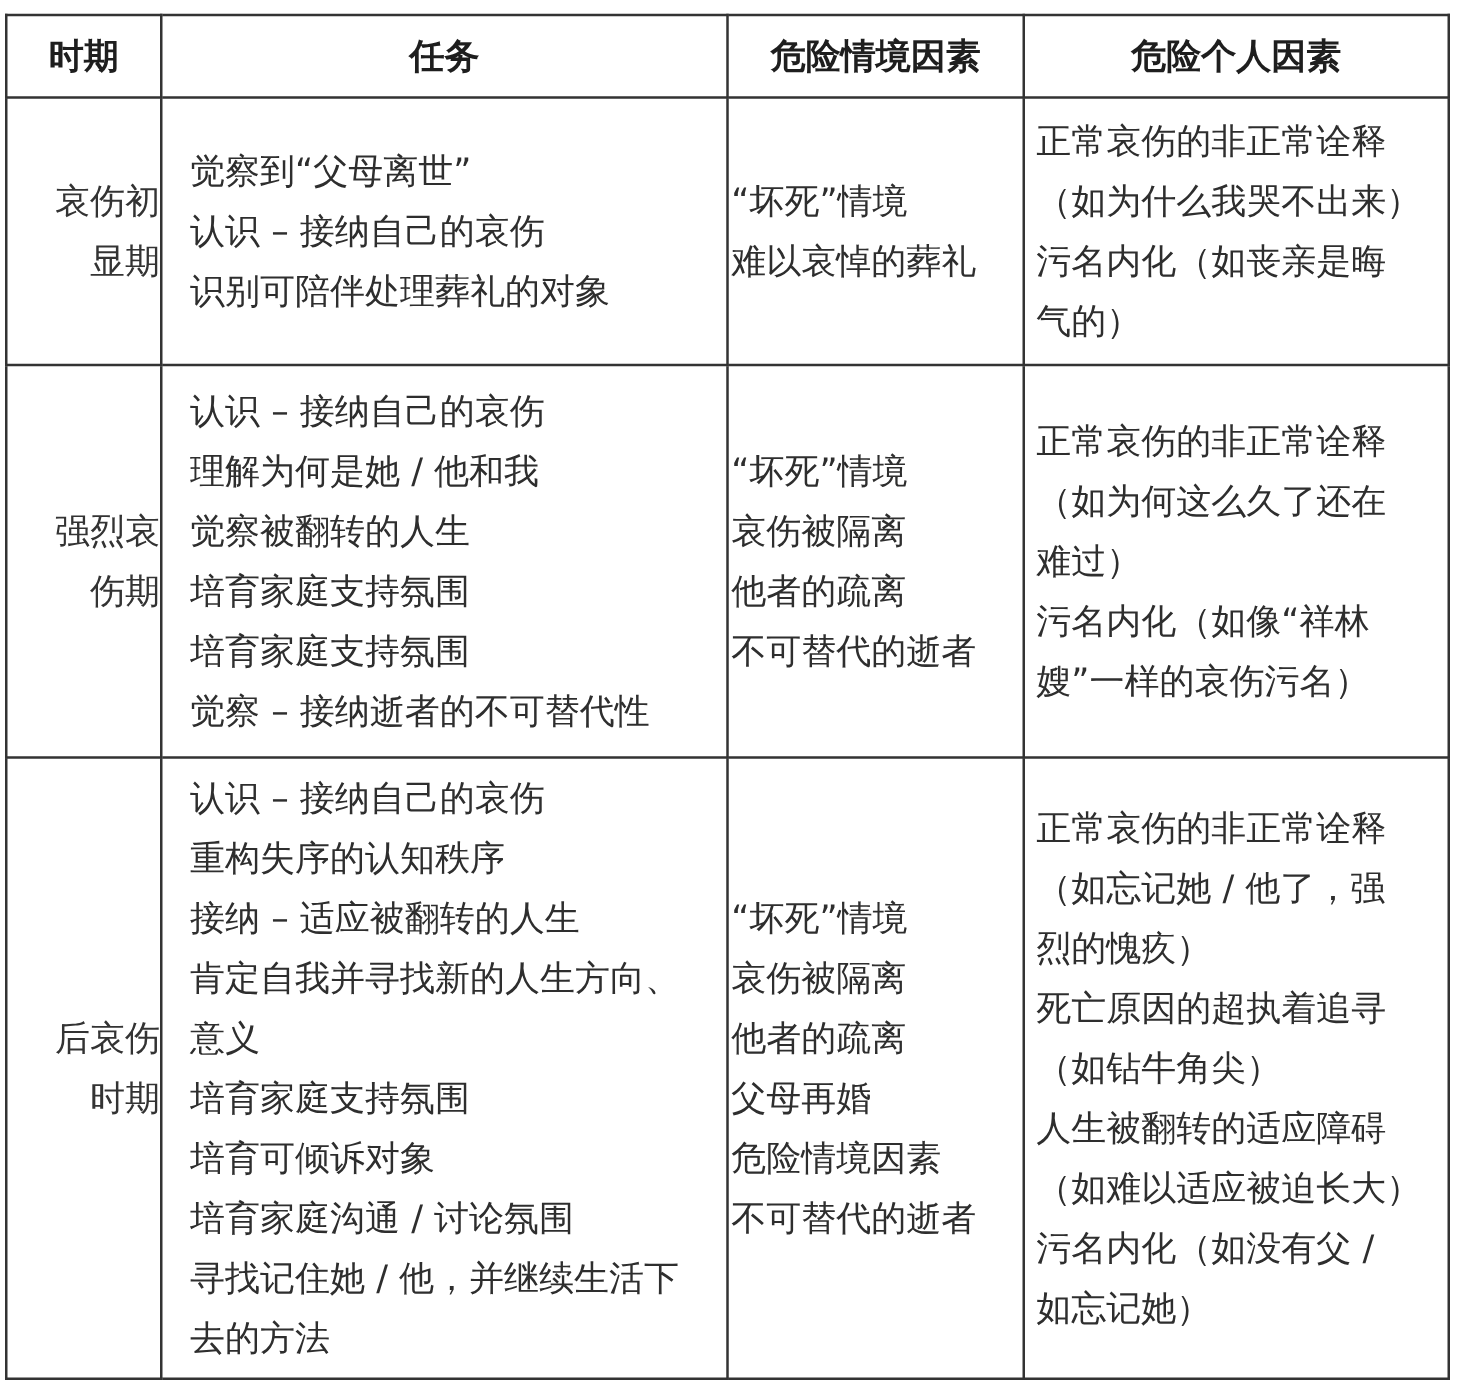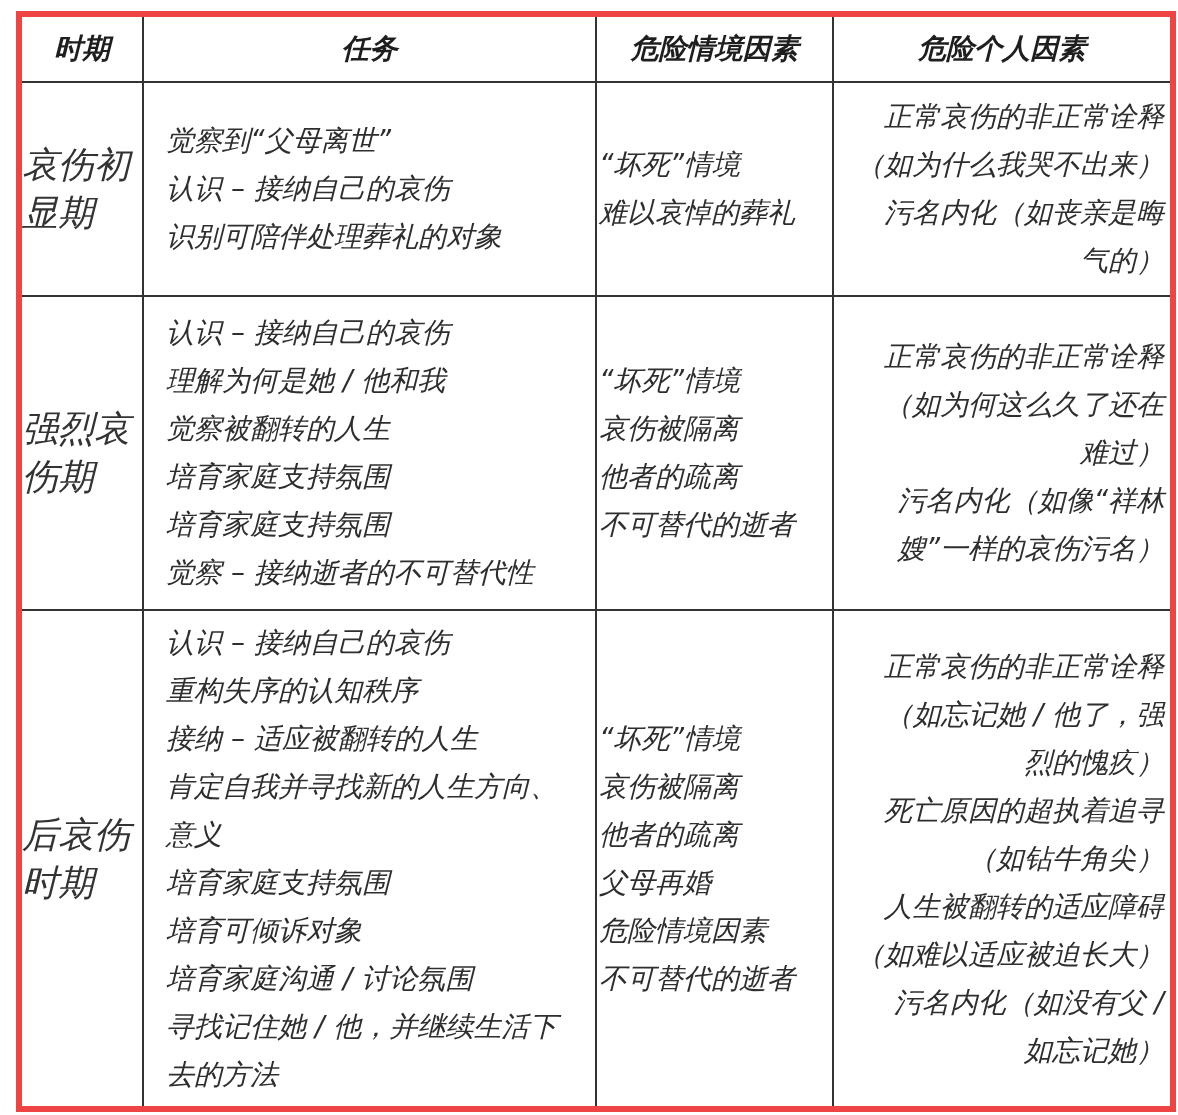--- a/index.html
+++ b/index.html
@@ -1,39 +1,39 @@
 <!DOCTYPE html>
 <html><head>
 <meta charset="utf-8">
 <style>
   html, body { margin: 0; padding: 0; background: #ffffff; }
   body { width: 1178px; height: 1115px; position: relative; overflow: hidden;
          font-family: "DejaVu Sans", "Liberation Sans", sans-serif; color: #2a2a2a; }
   table.grid {
-    position: absolute; left: 16px; top: 11px;
+    position: absolute; left: 4px; top: 11px;
     width: 1154px; border-collapse: collapse;
-    border: 6px solid #ef4444; table-layout: fixed; font-style: italic;
+    border: 1px solid #ef4444; table-layout: fixed;
   }
   table.grid th, table.grid td {
     border: 2px solid #333333;
     vertical-align: middle;
     padding: 0;
   }
   table.grid th {
     height: 64px; font-size: 28px; font-weight: bold; text-align: center; color: #1e1e1e;
   }
   col.c1 { width: 124px; }
   col.c2 { width: 453px; }
   col.c3 { width: 237px; }
   col.c4 { width: 340px; }
-  .period { text-align: left; font-size: 36px; line-height: 48px; color: #333; }
+  .period { text-align: right; font-size: 28px; line-height: 48px; color: #333; }
   .lines { font-size: 28px; line-height: 48px; color: #2e2e2e; }
   td.tasks .lines { padding-left: 22px; }
   td.situ .lines { padding-left: 2px; }
-  td.pers .lines { padding-left: 9px; padding-right: 6px; text-align: right; }
+  td.pers .lines { padding-left: 9px; padding-right: 6px; }
   .line { white-space: nowrap; }
   tr.r1 td { height: 212px; }
   tr.r2 td { height: 312px; }
   tr.r3 td { height: 495px; }
 </style>
 </head>
 <body>
 
 <table class="grid">
   <colgroup>

